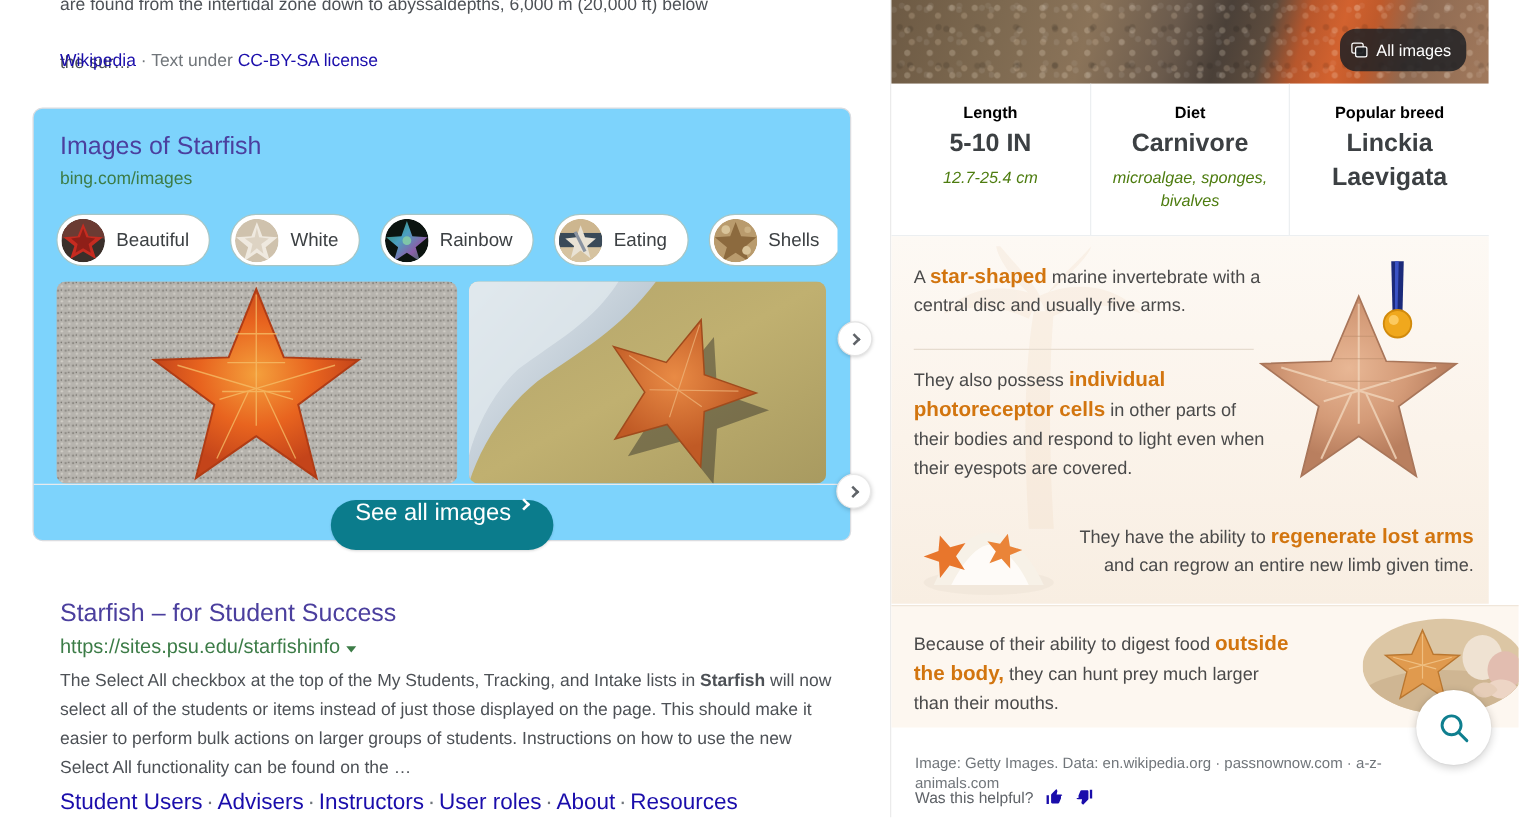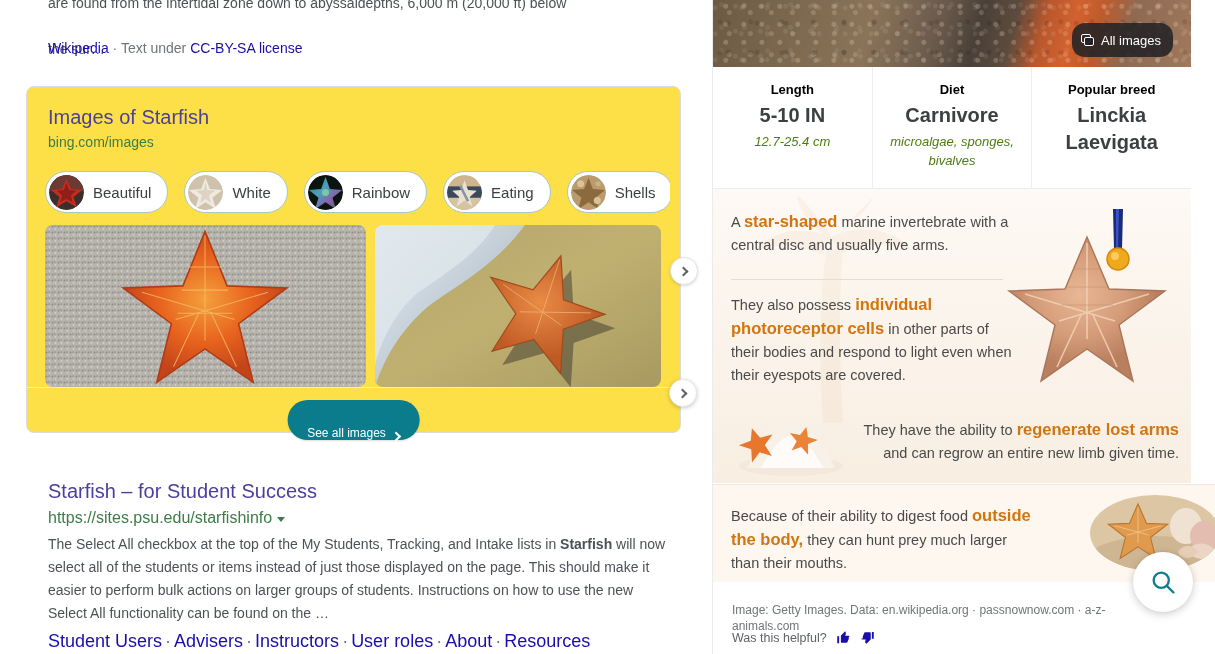--- a/index.html
+++ b/index.html
@@ -25,21 +25,21 @@
   .attr-line {
     position: absolute; left: 48px; top: 40px;
     font-size: 14px; color: #70757a; line-height: 17px;
   }
   .attr-line a { color:#1a0dab; text-decoration:none; }
   .dotsep { color:#70757a; }
 
   
   .img-card {
     position: absolute; left: 26px; top: 86px; width: 655px; height: 347px;
-    border: 1px solid #dadce0; border-radius: 8px; background:#fde047;
+    border: 1px solid #dadce0; border-radius: 8px; background:#7dd3fc;
   }
   .img-card-title {
     position:absolute; left: 21px; top: 17px;
     font-size: 20px; line-height: 26px; color:#4b3f9e; font-weight: 400;
   }
   .img-card-url {
     position:absolute; left: 21px; top: 45px;
     font-size: 14px; line-height: 20px; color:#3c7c47;
   }
   .chips-row {
@@ -86,22 +86,22 @@
     display:flex; align-items:center; justify-content:center;
     z-index:6; cursor:pointer;
   }
   .card-hr {
     position:absolute; left: 0; top: 300px; width: 655px; height: 1px;
     background:#e8eaed;
   }
   .see-all {
     position:absolute; left: 50%; top: 313px; transform: translateX(-50%);
     height: 40px; padding: 0 20px; border-radius: 20px;
-    background: #0b7c8c; color:#fff; display:flex; align-items:flex-end; gap:9px;
-    font-size: 12px; border:none; cursor:pointer;
+    background: #0b7c8c; color:#fff; display:flex; align-items:flex-start; gap:9px;
+    font-size: 19px; border:none; cursor:pointer;
     box-shadow: 0 1px 2px rgba(0,0,0,.14);
   }
   .see-all .chevw { width:7px; height:7px; border-top:2px solid #fff; border-right:2px solid #fff; transform: rotate(45deg); margin-left:-2px; }
 
   
   .result { position:absolute; left: 48px; top: 478px; width: 620px; }
   .result-title {
     font-size: 20px; line-height: 26px; color: #4b3f9e; font-weight: 400;
     cursor:pointer; margin: 0 0 3px 0;
   }

